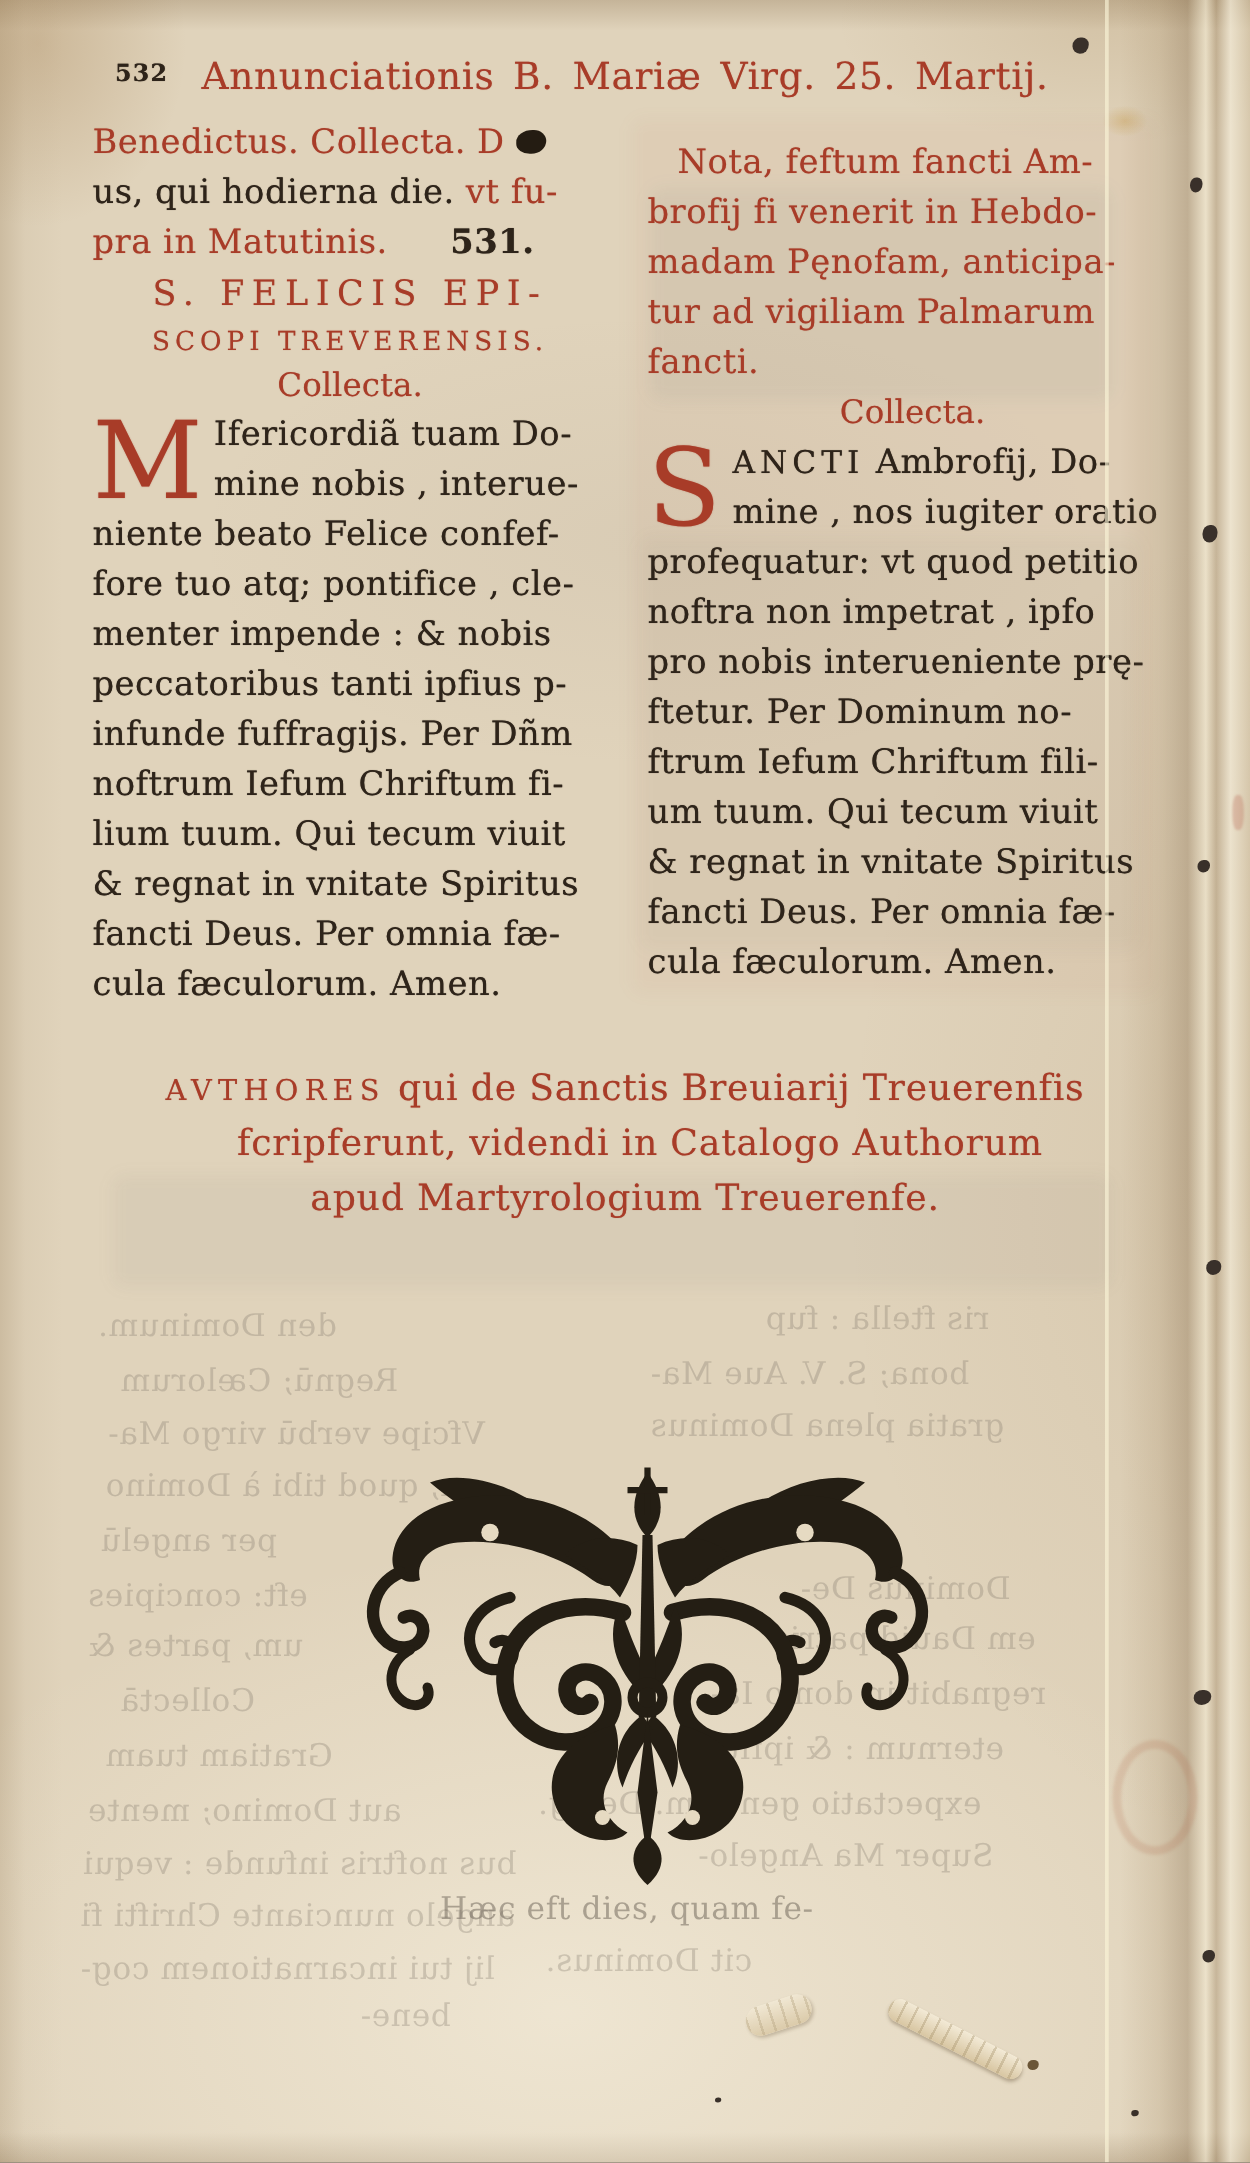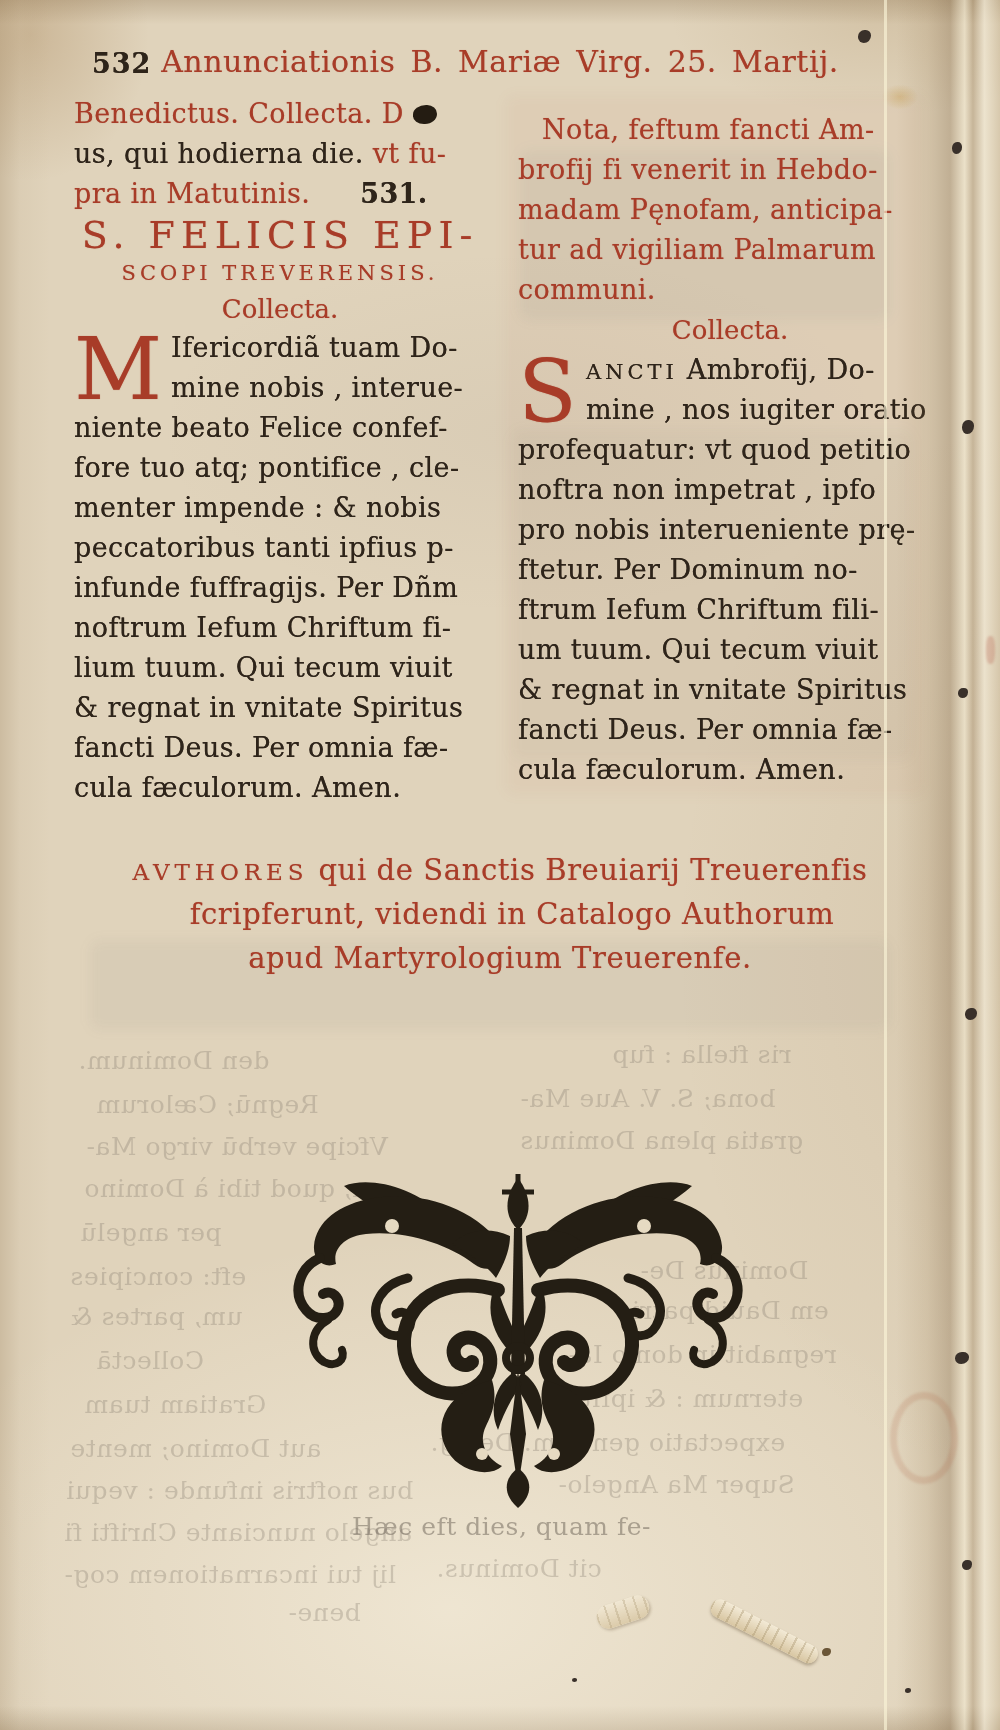--- a/index.html
+++ b/index.html
@@ -16,26 +16,26 @@
       radial-gradient(26px 18px at 90% 5.6%, rgba(196,150,60,.35), transparent 70%),
       linear-gradient(90deg, rgba(125,95,55,.20) 0, rgba(125,95,55,.05) 2%, transparent 5%),
       linear-gradient(180deg, rgba(120,92,55,.26) 0, transparent 1.4%, transparent 98.6%, rgba(120,92,55,.28) 100%);
   }
   .abs{position:absolute;}
   .ink{color:#2e241a;text-shadow:0 0 .6px rgba(46,36,26,.8);}
   .red{color:#a83c28;text-shadow:0 0 .7px rgba(168,60,40,.55);}
   .line{height:40px;line-height:40px;font-size:27px;letter-spacing:.4px;white-space:nowrap;}
   .ctr{text-align:center;}
   .col{position:absolute;width:412px;}
-  .h1{height:42px;line-height:42px;font-size:38px;letter-spacing:6px;}
+  .h1{height:42px;line-height:42px;font-size:28px;letter-spacing:6px;}
   .h2{height:34px;line-height:34px;font-size:21px;letter-spacing:4px;}
   .h3{height:38px;line-height:38px;font-size:26px;}
   .dropcap{float:left;font-size:86px;line-height:74px;margin:4px 9px 0 0;color:#a83c28;
            text-shadow:0 0 1px rgba(168,60,40,.6);}
-  .smallcaps{font-size:21px;letter-spacing:4px;}
+  .smallcaps{font-size:25px;letter-spacing:4px;}
   .blot{display:inline-block;width:24px;height:19px;background:#241c12;margin-left:9px;
         border-radius:60% 45% 55% 50% / 55% 50% 60% 45%;vertical-align:-1px;}
   .ref{margin-left:50px;}
   .auth{width:1000px;text-align:center;height:44px;line-height:44px;font-size:29px;letter-spacing:.6px;white-space:nowrap;}
   .ghost{position:absolute;font-size:25px;color:#80776a;opacity:.30;filter:blur(.6px);
          letter-spacing:.5px;white-space:nowrap;line-height:30px;}
   .mir{transform:scaleX(-1);}
   .dark{opacity:.52;color:#6f665a;filter:blur(.4px);}
   .smudge{position:absolute;border-radius:10px;filter:blur(6px);}
   .speck{position:absolute;background:#39302a;border-radius:50% 40% 55% 45%;}
@@ -57,21 +57,21 @@
 </head>
 <body>
 
 <div id="page">
 
   <div class="smudge" style="left:520px;top:150px;width:370px;height:170px;background:rgba(105,115,118,.07);"></div>
   <div class="smudge" style="left:512px;top:430px;width:400px;height:330px;background:rgba(120,110,95,.05);"></div>
   <div class="smudge" style="left:505px;top:95px;width:420px;height:700px;background:rgba(190,95,70,.045);"></div>
   <div class="smudge" style="left:90px;top:940px;width:800px;height:90px;background:rgba(110,105,95,.06);"></div>
 
-  <div class="abs ink" style="left:92px;top:48px;font-size:27px;font-weight:bold;letter-spacing:1px;">532</div>
+  <div class="abs ink" style="left:92px;top:48px;font-size:19px;font-weight:bold;letter-spacing:1px;">532</div>
   <div class="abs red" style="left:0;top:44px;width:1000px;text-align:center;font-size:30px;letter-spacing:.5px;word-spacing:5px;white-space:nowrap;">Annunciationis B. Mariæ Virg. 25. Martij.</div>
 
   <div class="col" style="left:74px;top:94px;">
     <div class="line"><span class="red">Benedictus. Collecta. D</span><span class="blot"></span></div>
     <div class="line"><span class="ink">us, qui hodierna die.</span><span class="red"> vt fu-</span></div>
     <div class="line"><span class="red">pra in Matutinis.</span><span class="ink ref" style="font-weight:bold;">531.</span></div>
     <div class="h1 ctr red">S. FELICIS EPI-</div>
     <div class="h2 ctr red">SCOPI TREVERENSIS.</div>
     <div class="h3 ctr red">Collecta.</div>
     <div>
@@ -89,21 +89,21 @@
       <div class="line ink">fancti Deus. Per omnia fæ-</div>
       <div class="line ink">cula fæculorum. Amen.</div>
     </div>
   </div>
 
   <div class="col" style="left:518px;top:110px;width:424px;">
     <div class="line red" style="text-indent:24px;">Nota, feftum fancti Am-</div>
     <div class="line red">brofij fi venerit in Hebdo-</div>
     <div class="line red">madam Pęnofam, anticipa-</div>
     <div class="line red">tur ad vigiliam Palmarum</div>
-    <div class="line red">communi.</div>
+    <div class="line red">fancti.</div>
     <div class="h3 ctr red" style="height:40px;line-height:40px;">Collecta.</div>
     <div>
       <span class="dropcap">S</span>
       <div class="line ink"><span class="smallcaps">ANCTI</span><span> Ambrofij, Do-</span></div>
       <div class="line ink">mine , nos iugiter oratio</div>
       <div class="line ink">profequatur: vt quod petitio</div>
       <div class="line ink">noftra non impetrat , ipfo</div>
       <div class="line ink">pro nobis interueniente prę-</div>
       <div class="line ink">ftetur. Per Dominum no-</div>
       <div class="line ink">ftrum Iefum Chriftum fili-</div>

